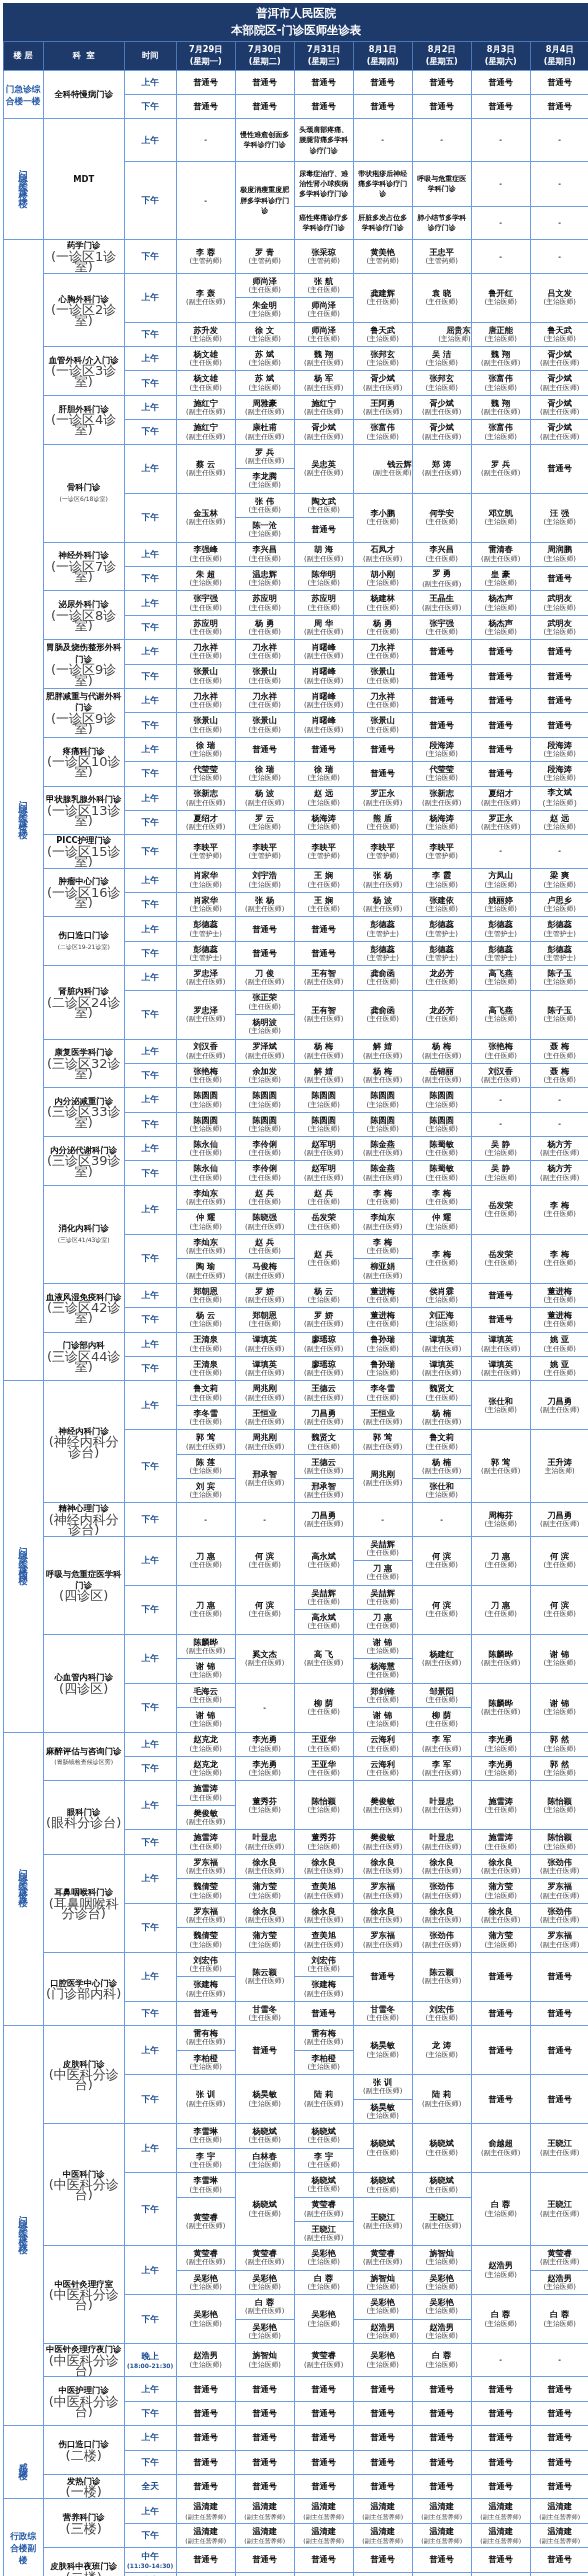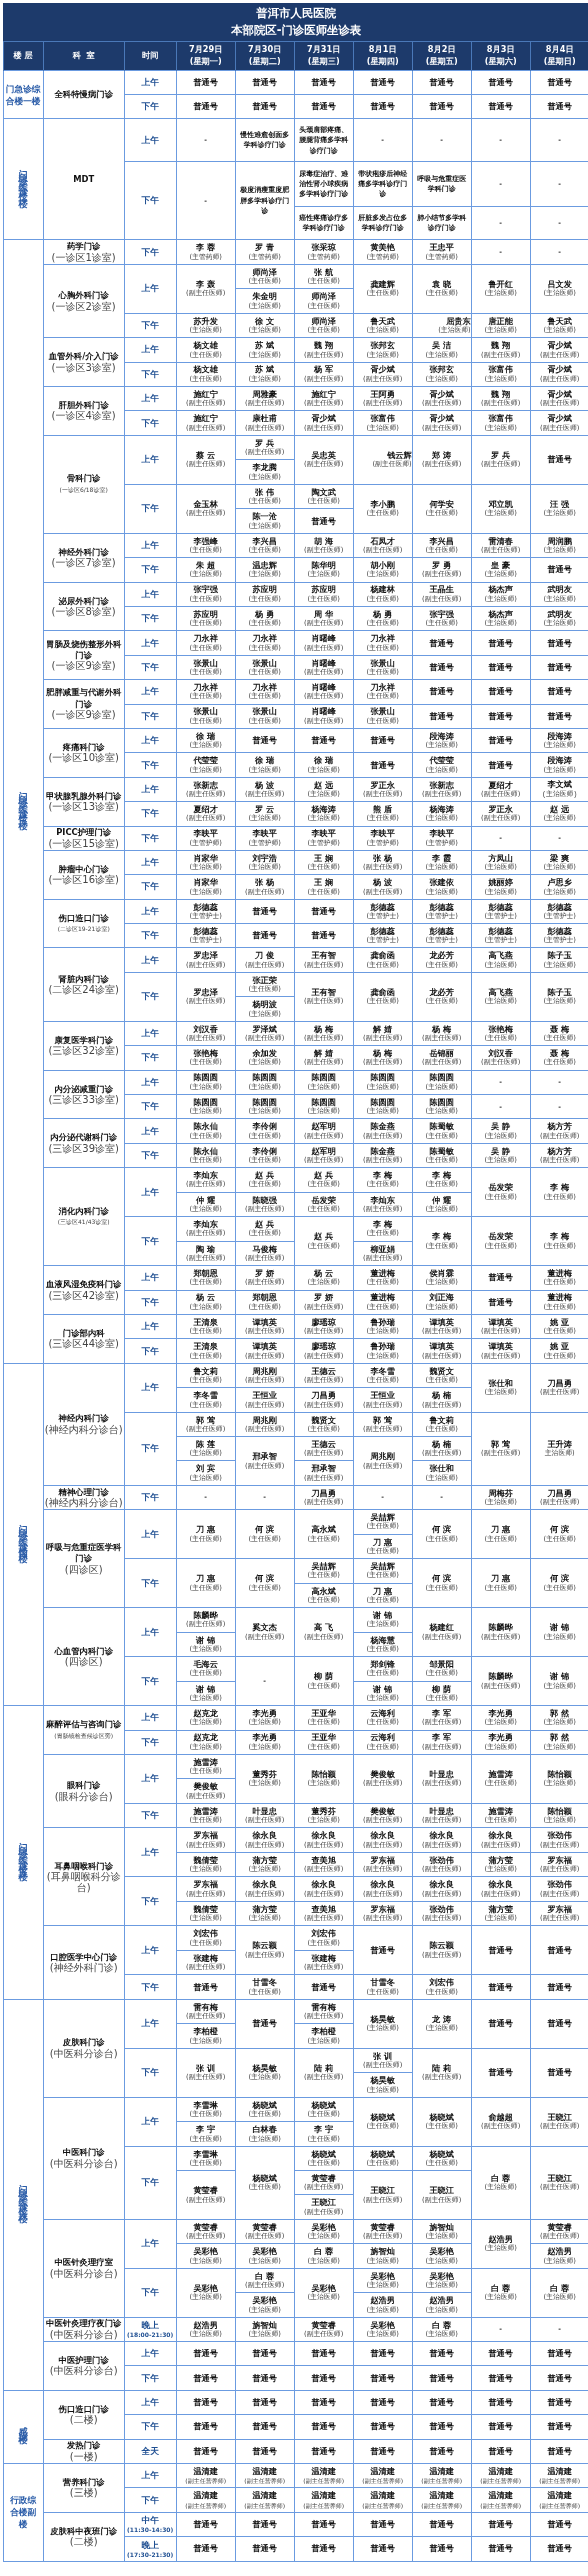--- a/index.html
+++ b/index.html
@@ -7,21 +7,21 @@
 table.schedule{position:absolute;left:2.7px;top:2.7px;width:585px;border-collapse:collapse;table-layout:fixed;}
 .title-row td{background:#1d3a6b;height:38px;text-align:center;color:#fff;font-weight:bold;padding:0;border:none;}
 .title-row .t1,.title-row .t2{font-size:11.4px;line-height:16.4px;}
 .head-row th{background:#1d3a6b;color:#fff;height:28px;font-weight:bold;font-size:8.2px;line-height:11.4px;border-top:1.1px solid #4a78b8;border-left:0.5px solid #4a78b8;border-right:0.5px solid #4a78b8;padding:0;}
 tbody td{border:1.1px solid #6b9be0;padding:0;text-align:center;vertical-align:middle;}
 tr.floor-start td{border-top:1.6px solid #7ea9e6;}
 .floor-label{display:inline-block;color:#2a5ca8;font-weight:bold;font-size:8.7px;line-height:12px;}
 .floor-label.vertical{writing-mode:vertical-rl;text-orientation:upright;letter-spacing:4.4px;font-size:9.3px;}
 .floor-label.horizontal{word-break:break-all;}
 .dept-name{font-weight:bold;font-size:8.4px;line-height:11.4px;padding:0 1.6px;}
-.dept-room{font-size:10px;color:#444;line-height:10.4px;}
+.dept-room{font-size:13px;color:#444;line-height:10.4px;}
 .dept-room.small{font-size:6px;}
 .time-label{color:#1f4f92;font-weight:bold;font-size:8.7px;line-height:11px;}
 .time-note{color:#1f4f92;font-size:6px;line-height:7.6px;font-weight:bold;}
 .cell{display:flex;flex-direction:column;}
 .entry{display:flex;flex-direction:column;justify-content:center;align-items:center;min-height:0;overflow:hidden;}
 .entry + .entry{border-top:1.1px solid #6b9be0;}
 .doc-name{font-weight:bold;font-size:8.2px;line-height:10.4px;white-space:pre;}
 .doc-title{font-size:6.8px;color:#333;line-height:9.3px;white-space:nowrap;}
 .doc-title.small{font-size:6px;}
 .slot-text{font-weight:bold;font-size:8.2px;}
@@ -1007,21 +1007,21 @@
         <td class="slot-cell">
           <div class="cell" style="height: 23.4px;">
             <div class="entry" style="flex: 1 1 0px;">
               <div class="doc-name">胡小刚</div>
               <div class="doc-title">(主治医师)</div>
             </div>
           </div>
         </td>
         <td class="slot-cell">
           <div class="cell" style="height: 23.4px;">
-            <div class="entry" style="flex: 1 1 0px;">
+            <div class="entry" style="flex: 1 1 0px; font-family: Liberation Serif, serif;">
               <div class="doc-name">罗 勇</div>
               <div class="doc-title">(副主任医师)</div>
             </div>
           </div>
         </td>
         <td class="slot-cell">
           <div class="cell" style="height: 23.4px;">
             <div class="entry" style="flex: 1 1 0px;">
               <div class="doc-name">皇 豪</div>
               <div class="doc-title">(主治医师)</div>
@@ -3829,21 +3829,21 @@
             <div class="entry" style="flex: 1 1 0px;">
               <div class="doc-name">罗东福</div>
               <div class="doc-title">(副主任医师)</div>
             </div>
           </div>
         </td>
       </tr>
       <tr>
         <td class="dept-cell" rowspan="2">
           <div class="dept-name">口腔医学中心门诊</div>
-          <div class="dept-room">(神经外科门诊)</div>
+          <div class="dept-room">(门诊部内科)</div>
         </td>
         <td class="time-cell">
           <div class="time-label">上午</div>
         </td>
         <td class="slot-cell">
           <div class="cell" style="height: 48px;">
             <div class="entry" style="flex: 1 1 0px;">
               <div class="doc-name">刘宏伟</div>
               <div class="doc-title">(主任医师)</div>
             </div>

